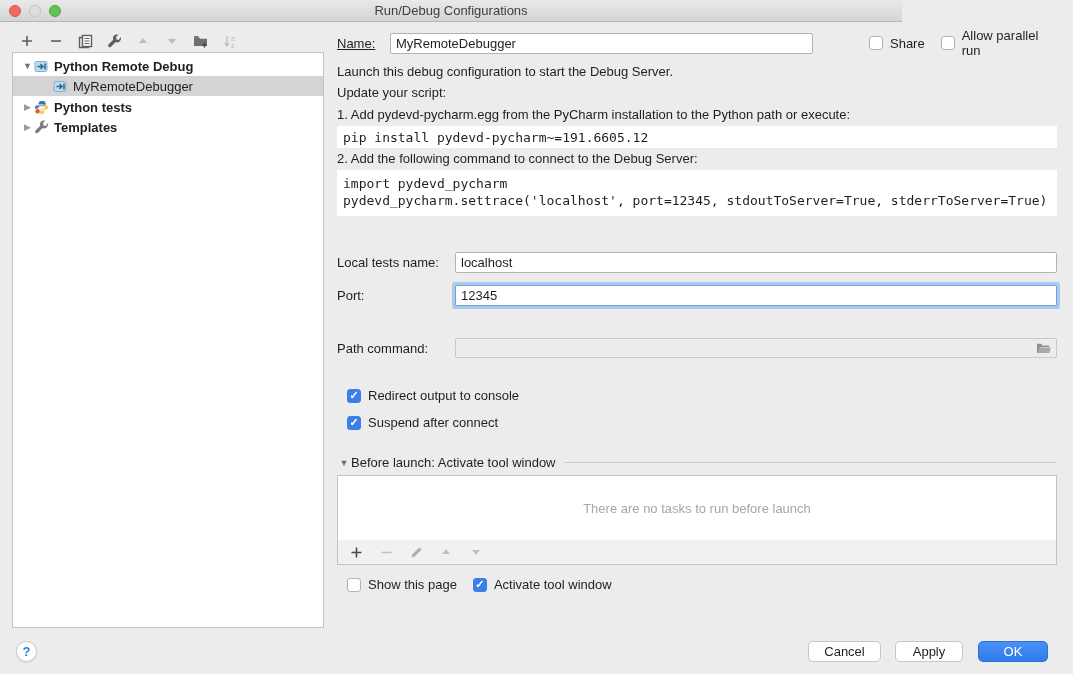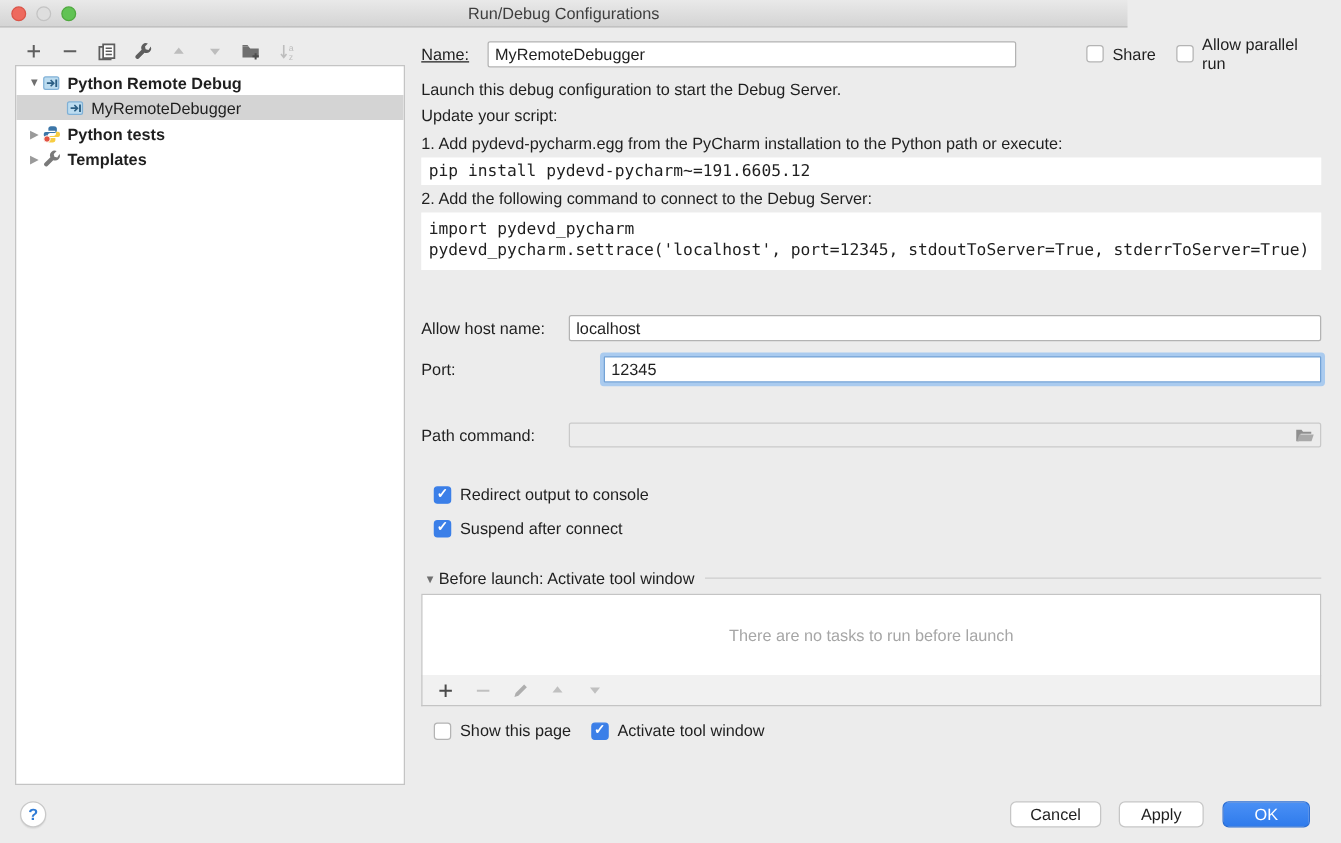--- a/index.html
+++ b/index.html
@@ -72,21 +72,20 @@
   .pip-bar { top:126px; height:22px; display:flex; align-items:center; }
   .code-block { top:170px; height:46px; padding-top:5px; }
 
   .form-row { width:720px; height:24px; display:flex; align-items:center; }
   .form-row .flabel { width:118px; flex:none; }
   .wide-input { width:602px; }
   input.focused {
     border:1px solid #74a3d6;
     box-shadow:0 0 0 3px #aacbef;
     border-radius:1px;
-    margin-left:28px;
   }
   .path-field {
     width:602px; height:20px; background:#ececec; border:1px solid #c9c9c9; border-radius:2px;
     display:flex; align-items:center; justify-content:flex-end; padding-right:3px;
   }
   .folder-btn { width:18px; height:15px; display:flex; align-items:center; justify-content:center; }
 
   
   .cb { display:inline-flex; align-items:center; gap:7px; cursor:default; }
   .cb .box {
@@ -262,21 +261,21 @@
   <div class="abs txt" style="top:85px;">Update your script:</div>
   <div class="abs txt" style="top:107px;">1. Add pydevd-pycharm.egg from the PyCharm installation to the Python path or execute:</div>
 
   <div class="abs codebar pip-bar">pip install pydevd-pycharm~=191.6605.12</div>
 
   <div class="abs txt" style="top:151px;">2. Add the following command to connect to the Debug Server:</div>
 
   <div class="abs codebar code-block"><span>import pydevd_pycharm</span><br><span>pydevd_pycharm.settrace('localhost', port=12345, stdoutToServer=True, stderrToServer=True)</span></div>
 
   <div class="abs form-row" style="top:250px;">
-    <span class="flabel">Allow host name:</span>
+    <span class="flabel">Local tests name:</span>
     <input class="text-field wide-input" type="text" value="localhost" style="">
   </div>
 
   <div class="abs form-row" style="top:283px;">
     <span class="flabel">Port:</span>
     <input class="text-field wide-input focused" type="text" autofocus="" value="12345" style="">
   </div>
 
   <div class="abs form-row" style="top:336px;">
     <span class="flabel">Path command:</span>

